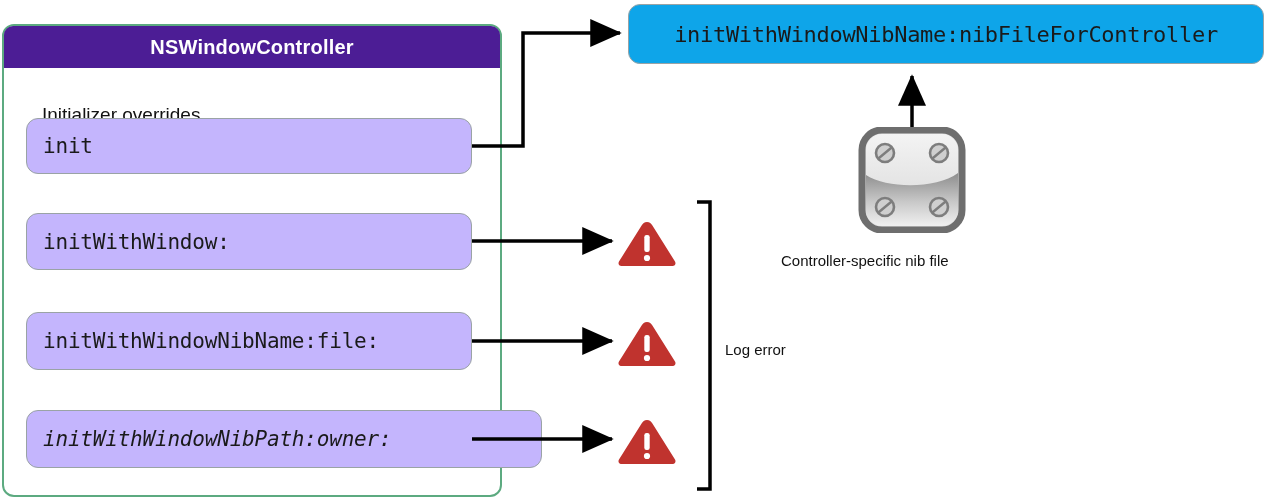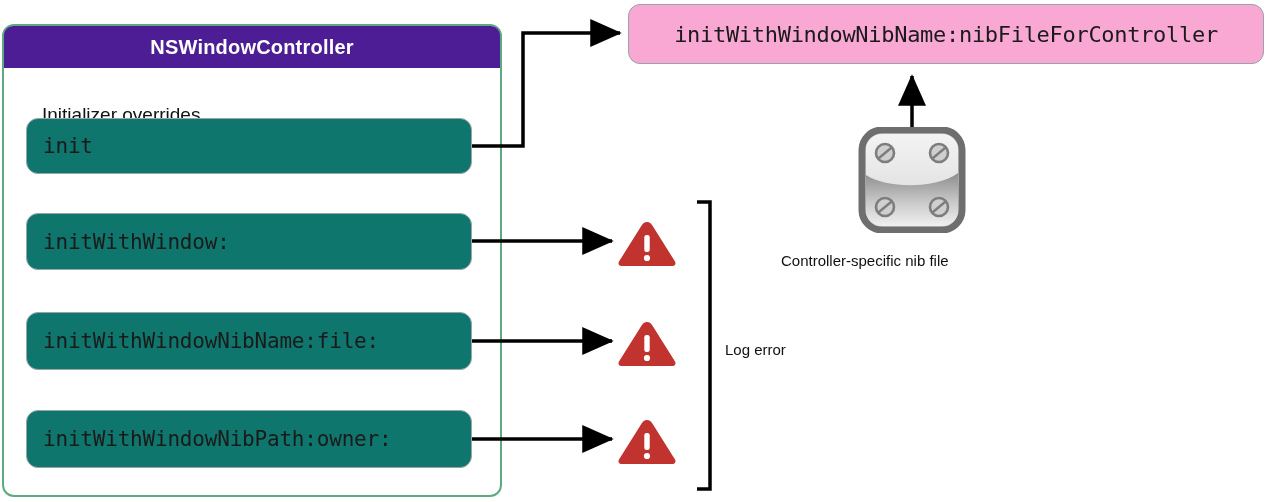--- a/index.html
+++ b/index.html
@@ -19,34 +19,34 @@
     display:flex; align-items:center; justify-content:center;
     color:#ffffff; font-size:20px; font-weight:bold; letter-spacing:.2px;
   }
   .section-label {
     position:absolute; left:38px; top:78px; font-size:19px; color:#111;
   }
 
   
   .mbox {
     position:absolute; box-sizing:border-box;
-    background:#0f766e; border:1.5px solid #9aa3a5; border-radius:12px;
+    background:#c4b5fd; border:1.5px solid #9aa3a5; border-radius:12px;
     display:flex; align-items:center;
     font-family:"DejaVu Sans Mono", monospace;
     font-size:21px; color:#1a1a1a; padding-left:16px; letter-spacing:-0.2px;
   }
   .m1 { left:26px; top:118px; width:446px; height:56px; }
   .m2 { left:26px; top:213px; width:446px; height:57px;text-align:right; }
   .m3 { left:26px; top:312px; width:446px; height:58px; }
-  .m4 { left:26px; top:410px; width:446px; height:58px; }
+  .m4 { left:26px; top:410px; width:516px; height:58px;font-style:italic; }
 
   .topbox {
     position:absolute; left:628px; top:4px; width:636px; height:60px;
     box-sizing:border-box;
-    background:#f9a8d4; border:1.5px solid #9aa3a5; border-radius:12px;
+    background:#0ea5e9; border:1.5px solid #9aa3a5; border-radius:12px;
     display:flex; align-items:center; justify-content:center;
     font-family:"DejaVu Sans Mono", monospace; font-size:22px; color:#1a1a1a;
     letter-spacing:-0.3px;
   }
 
   
   .caption {
     position:absolute; font-size:15px; color:#111; white-space:nowrap;
   }
   .cap-nib   { left:781px; top:252px; }

